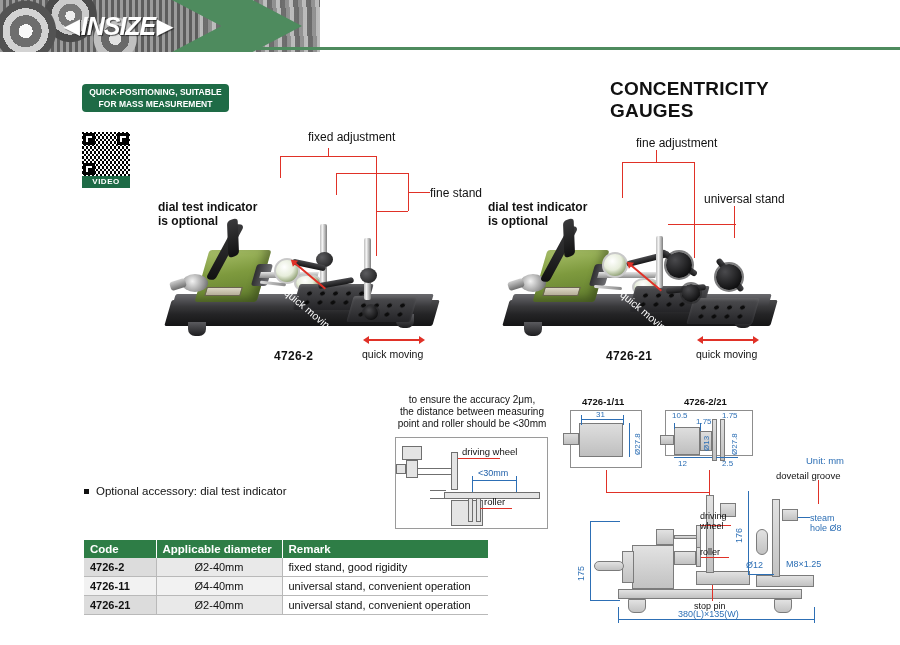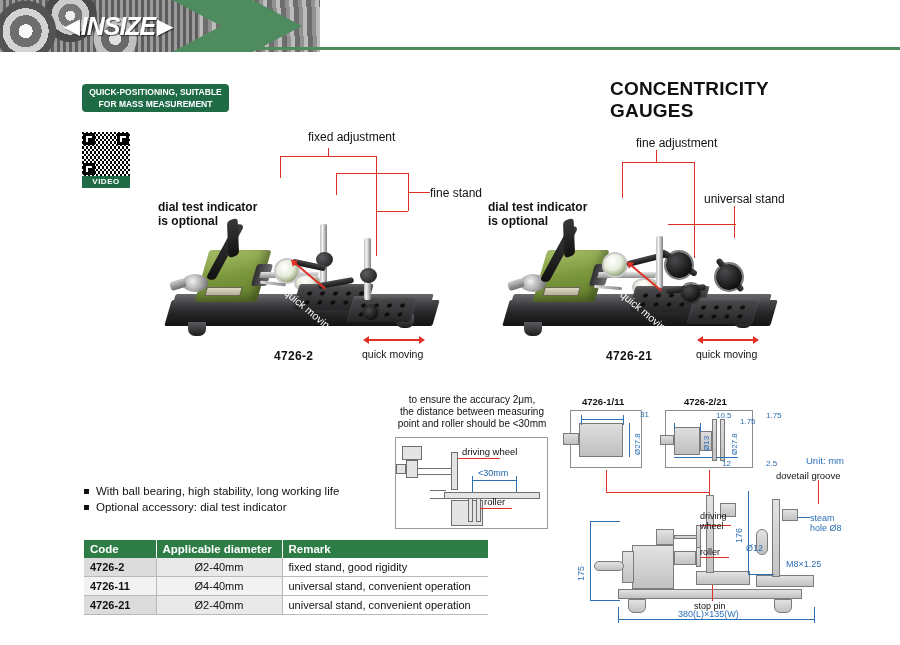--- a/index.html
+++ b/index.html
@@ -194,21 +194,21 @@
   .dg-box { position:absolute; border:1px solid #6f6f6f; background:#e4e4e4; }
   .dg-lbl { position:absolute; font-size:9.5px; color:#111; white-space:nowrap; }
   .dg-lbl-blue { position:absolute; font-size:9px; color:#1f5fa8; white-space:nowrap; }
   .dim-blue { position:absolute; background:#2d6fb5; }
   .red-lead { position:absolute; height:1px; background:#e03127; }
 
   
   .dim-title { position:absolute; font-size:9.5px; font-weight:bold; color:#111; white-space:nowrap; }
   .dimbox { position:absolute; border:1px solid #8d8d8d; background:#fff; }
   .part { position:absolute; background:linear-gradient(180deg,#dedede,#bfbfbf); border:1px solid #7a7a7a; }
-  .dim-txt { position:absolute; font-size:8px; color:#2d6fb5; white-space:nowrap;margin-left:44px; }
+  .dim-txt { position:absolute; font-size:8px; color:#2d6fb5; white-space:nowrap; }
   .dim-txt-v { position:absolute; font-size:8px; color:#2d6fb5; white-space:nowrap;
                transform:rotate(-90deg); transform-origin:left top; }
 
   #machine-dim { position:absolute; left:570px; top:495px; width:330px; height:145px; }
   .md-part { position:absolute; background:linear-gradient(180deg,#e2e2e2,#c2c2c2); border:1px solid #7b7b7b; }
   .md-lbl { position:absolute; font-size:9px; color:#111; white-space:nowrap; }
   .md-dim { position:absolute; font-size:9px; color:#2d6fb5; white-space:nowrap; }
   .md-dim-v { position:absolute; font-size:9px; color:#2d6fb5; white-space:nowrap;
               transform:rotate(-90deg); transform-origin:left top; }
   #unit-label { position:absolute; left:806px; top:455px; font-size:9.5px; color:#2d6fb5; font-weight:500;}
@@ -404,21 +404,20 @@
 
   <div class="red-lead" style="left:62px; top:20px; width:42px;"></div>
   <div class="dg-lbl" style="left:66px; top:8px;">driving wheel</div>
 
   <div class="red-lead" style="left:84px; top:70px; width:32px;"></div>
   <div class="dg-lbl" style="left:88px; top:58px;">roller</div>
 </div>
 
 <div id="features">
   <ul>
-    <li>With ball bearing, high stability, long working life</li>
     <li>Optional accessory: dial test indicator</li>
   </ul>
 </div>
 
 <table id="spec-table">
   <thead>
     <tr>
       <th>Code</th>
       <th>Applicable diameter</th>
       <th>Remark</th>
@@ -449,21 +448,21 @@
   <div class="part" style="left:8px; top:12px; width:44px; height:34px;"></div>
   <div class="dim-blue" style="left:10px; top:8px; width:42px; height:1px;"></div>
   <div class="dim-blue" style="left:10px; top:4px; width:1px; height:10px;"></div>
   <div class="dim-blue" style="left:52px; top:4px; width:1px; height:10px;"></div>
   <div class="dim-txt" style="left:25px; top:-1px;">31</div>
   <div class="dim-blue" style="left:58px; top:12px; width:1px; height:34px;"></div>
   <div class="dim-txt-v" style="left:62px; top:44px;">Ø27.8</div>
 </div>
 
 <div class="dim-title" style="left:684px; top:396px;">4726-2/21</div>
-<div class="dimbox" style="left:665px; top:410px; width:88px; height:58px;">
+<div class="dimbox" style="left:665px; top:410px; width:88px; height:46px;">
   <div class="part" style="left:-6px; top:24px; width:14px; height:10px;"></div>
   <div class="part" style="left:8px; top:16px; width:26px; height:28px;"></div>
   <div class="part" style="left:34px; top:20px; width:12px; height:20px;"></div>
   <div class="part" style="left:46px; top:8px; width:5px; height:42px;"></div>
   <div class="part" style="left:54px; top:8px; width:5px; height:42px;"></div>
 
   <div class="dim-txt" style="left:6px; top:0px;">10.5</div>
   <div class="dim-txt" style="left:30px; top:6px;">1.75</div>
   <div class="dim-txt" style="left:56px; top:0px;">1.75</div>
   <div class="dim-txt-v" style="left:36px; top:40px;">Ø13</div>
@@ -510,21 +509,21 @@
 
   <div class="md-dim-v" style="left:6px; top:86px;">175</div>
   <div class="dim-blue" style="left:20px; top:26px; width:1px; height:80px;"></div>
   <div class="dim-blue" style="left:20px; top:26px; width:30px; height:1px;"></div>
   <div class="dim-blue" style="left:20px; top:105px; width:30px; height:1px;"></div>
 
   <div class="md-dim-v" style="left:164px; top:48px;">176</div>
   <div class="dim-blue" style="left:178px; top:-4px; width:1px; height:84px;"></div>
   <div class="dim-blue" style="left:178px; top:79px; width:26px; height:1px;"></div>
 
-  <div class="md-dim" style="left:176px; top:48px;text-align:center;">Ø12</div>
+  <div class="md-dim" style="left:176px; top:65px;text-align:center;">Ø12</div>
   <div class="md-dim" style="left:216px; top:64px;">M8×1.25</div>
 
   <div class="dim-blue" style="left:48px; top:124px; width:196px; height:1px;"></div>
   <div class="dim-blue" style="left:48px; top:112px; width:1px; height:16px;"></div>
   <div class="dim-blue" style="left:244px; top:112px; width:1px; height:16px;"></div>
   <div class="md-dim" style="left:108px; top:114px;">380(L)×135(W)</div>
 
   <div class="red-lead" style="left:131px; top:30px; width:30px;"></div>
   <div class="md-lbl" style="left:130px; top:16px;">
     <div>driving</div>

